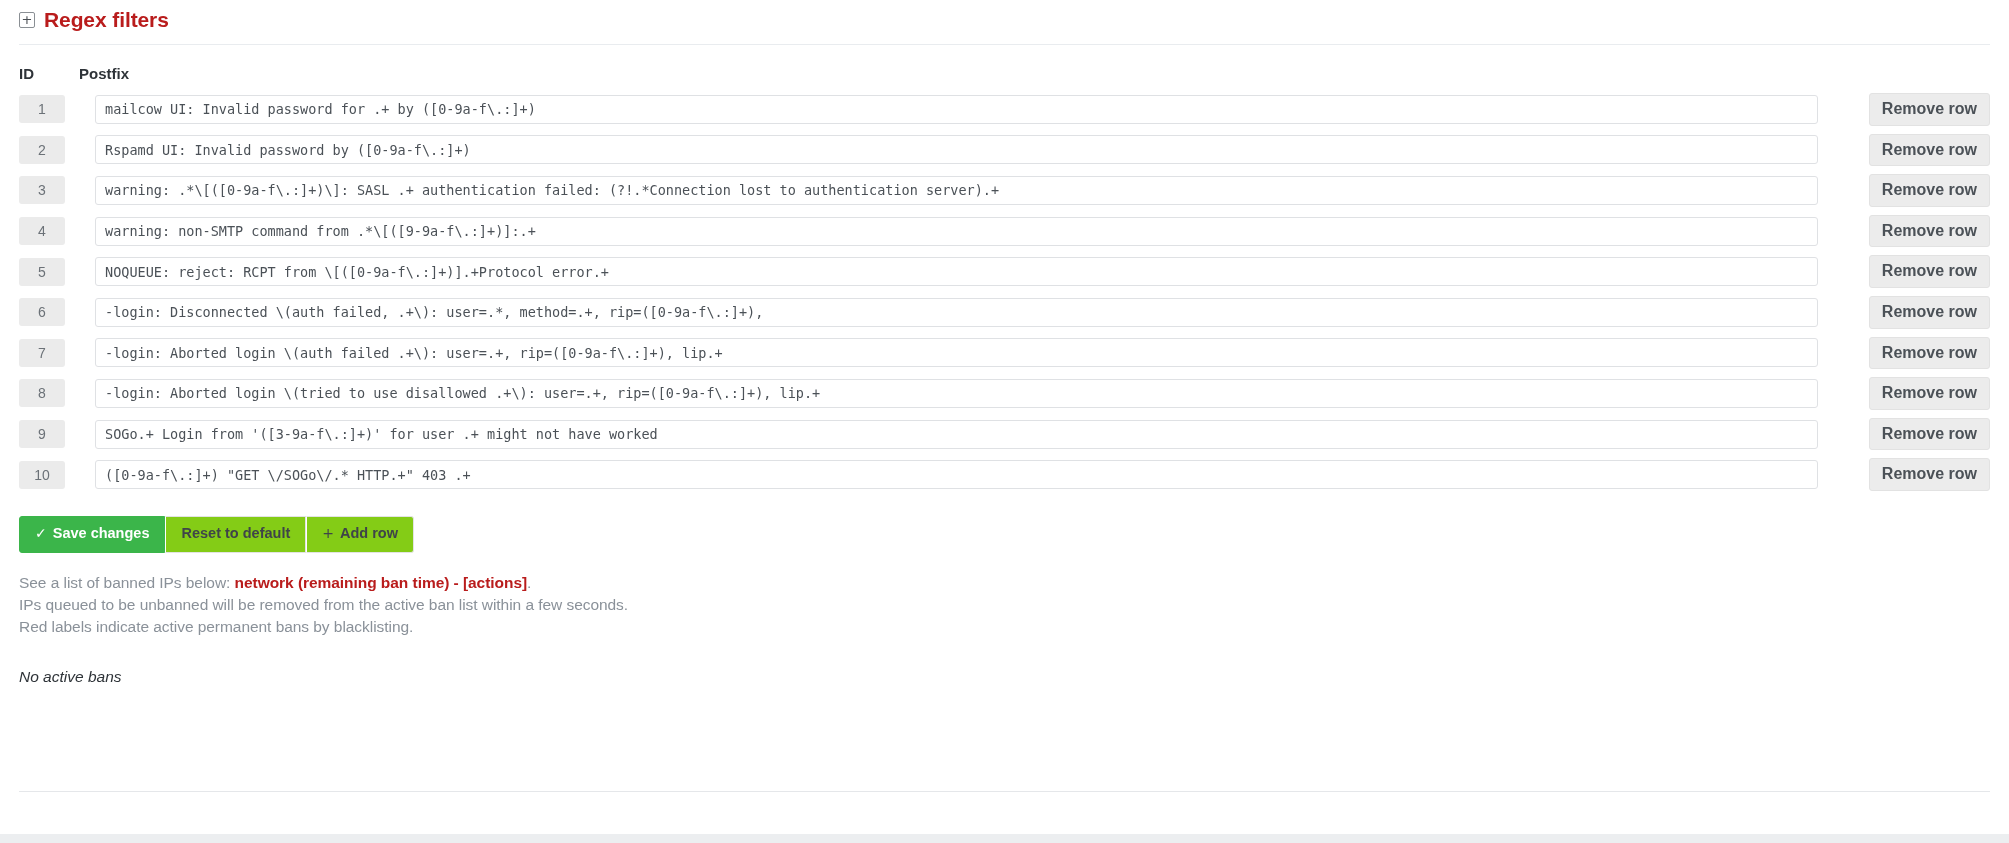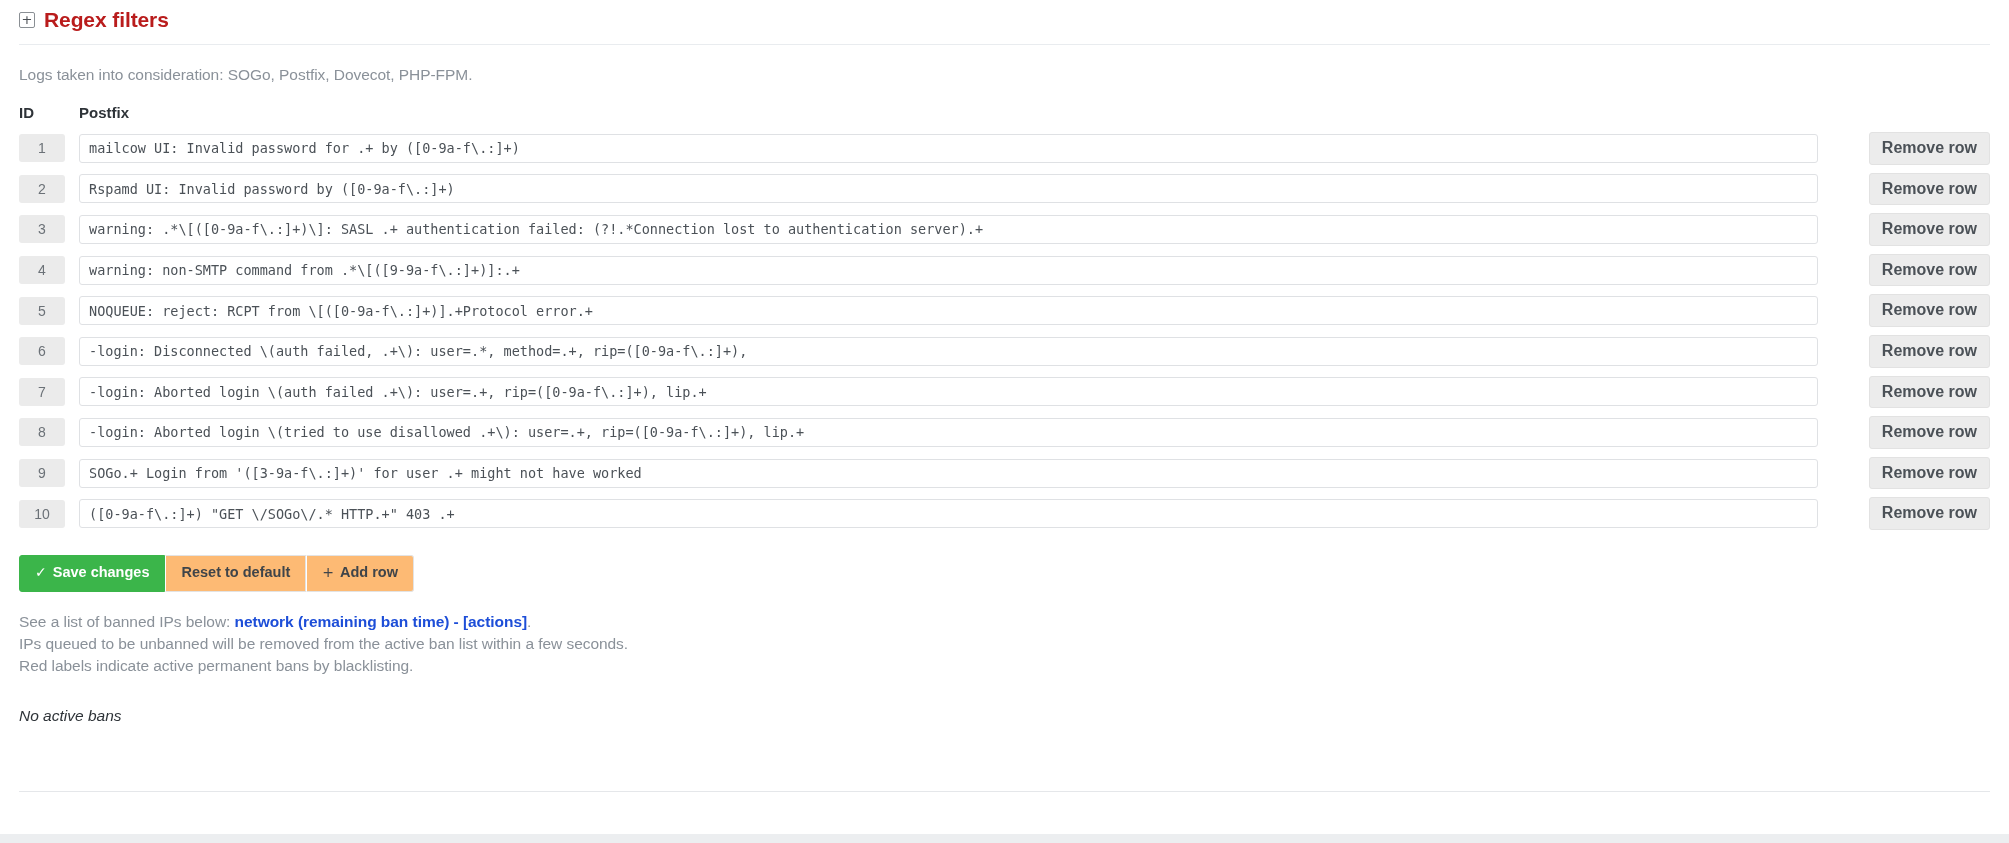--- a/index.html
+++ b/index.html
@@ -89,21 +89,21 @@
     height: 28px;
     background: #ebebeb;
     border-radius: 3px;
     color: #6b7177;
     font-size: 14px;
     display: flex;
     align-items: center;
     justify-content: center;
   }
 
-  td.rx-cell { padding-left: 14px; padding-right: 12px; }
+  td.rx-cell { padding-left: 30px; padding-right: 12px; }
 
   .rx-input {
     width: 100%;
     height: 29px;
     padding: 2px 9px;
     border: 1px solid #dfe1e4;
     border-radius: 3px;
     background: #ffffff;
     color: #4b5157;
     font-family: "DejaVu Sans Mono", monospace;
@@ -149,37 +149,37 @@
     align-items: center;
     gap: 6px;
   }
   .btn-save {
     background: #3bb54a;
     color: #ffffff;
     border-color: #3bb54a;
     border-radius: 3px 0 0 3px;
   }
   .btn-plain {
-    background: #fdba74;
+    background: #84cc16;
     color: #3f4449;
     border-color: #e3e3e3;
     border-left-color: #ffffff;
   }
   .btn-last { border-radius: 0 3px 3px 0; }
   .btn-icon { font-family: "DejaVu Sans", sans-serif; font-weight: normal; font-size: 14px; }
 
   
   .info-block { margin-top: 19px; }
   .info-line {
     font-size: 15.5px;
     color: #8a9199;
     line-height: 1.42;
     letter-spacing: -0.05px;
   }
-  .info-line b { color: #1d4ed8; font-weight: bold; }
+  .info-line b { color: #b91c1c; font-weight: bold; }
   .no-bans {
     margin-top: 30px;
     font-size: 15.5px;
     font-style: italic;
     color: #2e3338;
   }
 
   
   .bottom-rule {
     position: absolute;
@@ -203,21 +203,20 @@
 
 <div class="page">
 
   
   <div class="panel-header">
     <span class="expand-toggle">+</span>
     <span class="panel-title">Regex filters</span>
   </div>
 
   
-  <div class="intro-note">Logs taken into consideration: SOGo, Postfix, Dovecot, PHP-FPM.</div>
 
   
   <table class="regex-table">
     <thead>
       <tr>
         <th class="col-id">ID</th>
         <th class="col-rx">Postfix</th>
         <th class="col-act"></th>
       </tr>
     </thead>

